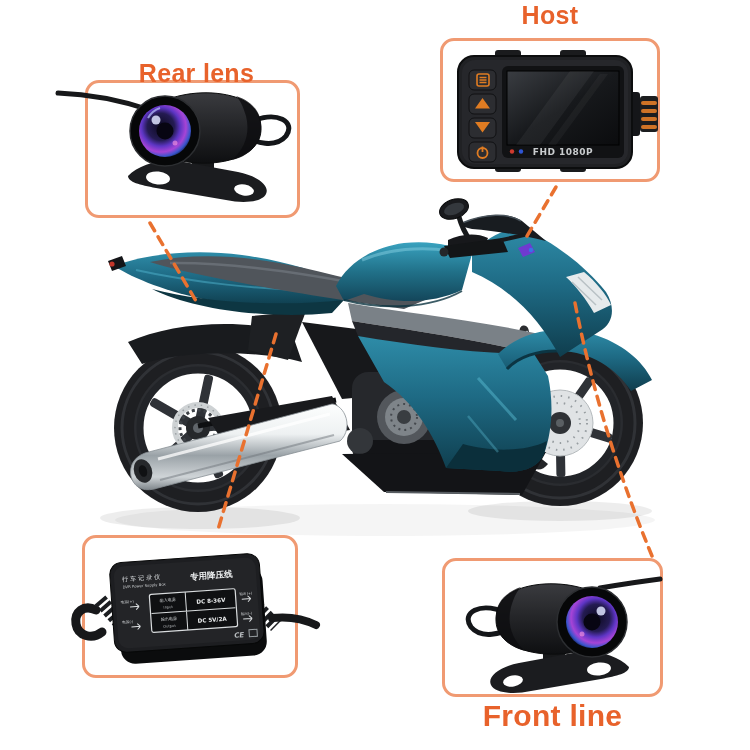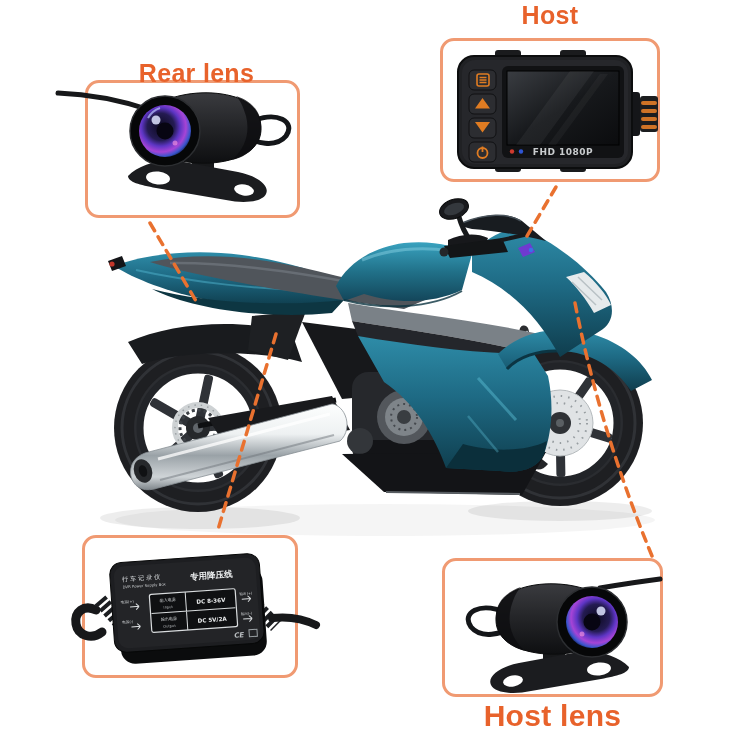--- a/index.html
+++ b/index.html
@@ -31,21 +31,21 @@
 
 <div class="canvas">
 
   <div class="cbox" style="left:85px;top:80px;width:215px;height:138px;"></div>
   <div class="cbox" style="left:440px;top:38px;width:220px;height:144px;"></div>
   <div class="cbox" style="left:82px;top:535px;width:216px;height:143px;"></div>
   <div class="cbox" style="left:442px;top:558px;width:221px;height:139px;"></div>
 
   <h2 class="title top" style="left:85px;top:56px;width:215px;margin:4px;">Rear lens</h2>
   <h2 class="title top" style="left:440px;top:2px;width:220px;margin:0;">Host</h2>
-  <h2 class="title bottom" style="left:432px;top:700px;width:241px;margin:0;">Host lens</h2>
+  <h2 class="title bottom" style="left:432px;top:700px;width:241px;margin:0;">Front line</h2>
 
   <svg width="750" height="750" viewBox="0 0 750 750">
     <defs>
       <linearGradient id="tealV" x1="0" y1="0" x2="0" y2="1">
         <stop offset="0" stop-color="#2e8ca8"></stop>
           <stop offset="0.45" stop-color="#1e6a84"></stop>
           <stop offset="1" stop-color="#0f3d4d"></stop>
       </linearGradient>
       <linearGradient id="tealTank" x1="0" y1="0" x2="0" y2="1">
         <stop offset="0" stop-color="#39a2bf"></stop>

